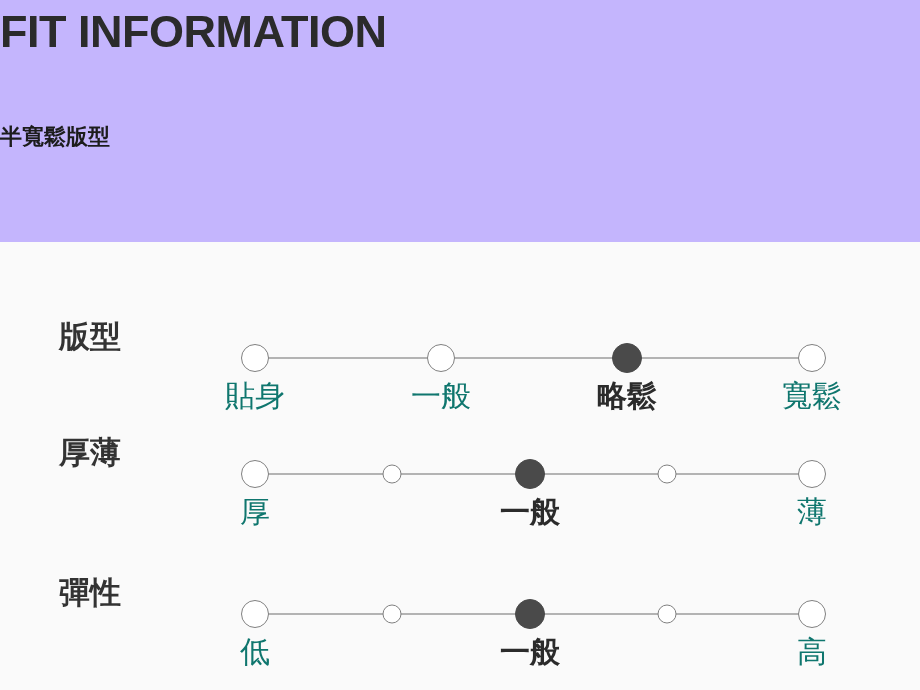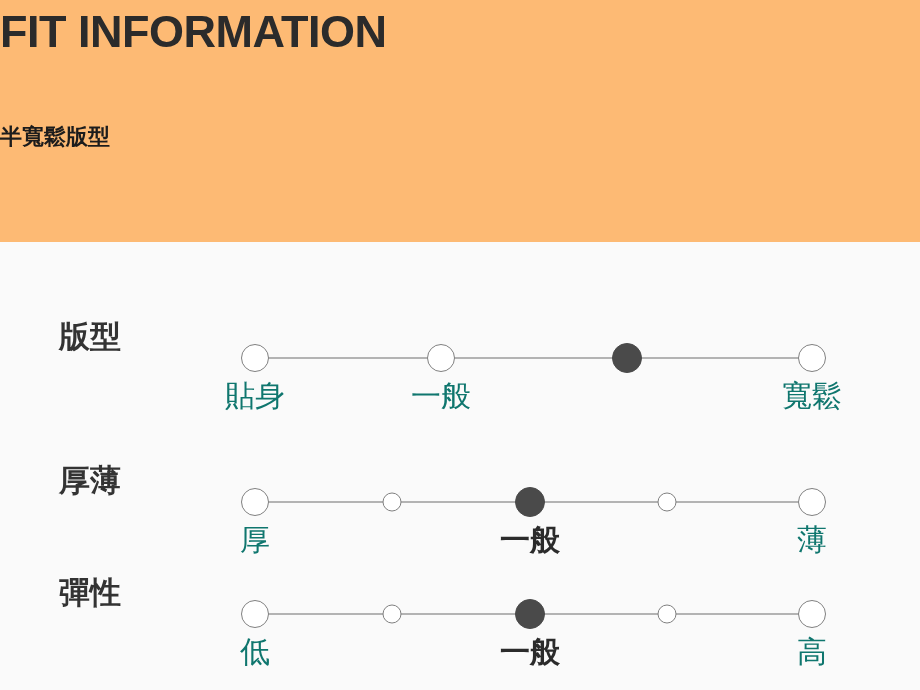--- a/index.html
+++ b/index.html
@@ -15,21 +15,21 @@
     position: relative;
   }
 
   
   #header {
     position: absolute;
     left: 0;
     top: 0;
     width: 920px;
     height: 242px;
-    background: #fdba74;
+    background: #c4b5fd;
   }
   #page-title {
     position: absolute;
     left: 0px;
     top: 6px;
     font-size: 45px;
     font-weight: 700;
     letter-spacing: -0.5px;
     color: #2b2b2b;
     line-height: 1.15;
@@ -56,21 +56,21 @@
     background: #fafafa;
   }
 
   .scale-row {
     position: absolute;
     left: 0;
     width: 920px;
     height: 110px;
   }
   .scale-row[data-row="0"] { top: 44px; }
-  .scale-row[data-row="1"] { top: 188px; }
+  .scale-row[data-row="1"] { top: 160px; }
   .scale-row[data-row="2"] { top: 300px; }
 
   .row-label {
     position: absolute;
     left: 0px;
     top: 50px;
     width: 180px;
     text-align: center;
     font-size: 31px;
     font-weight: 700;
@@ -159,20 +159,21 @@
         <div class="dot-wrap" style="left: 255px;">
           <div class="dot size-large"></div>
           <div class="dot-label">貼身</div>
         </div>
         <div class="dot-wrap" style="left: 441px;">
           <div class="dot size-large"></div>
           <div class="dot-label">一般</div>
         </div>
         <div class="dot-wrap" style="left: 627px;">
           <div class="dot selected"></div>
+          <div class="dot-label selected">略鬆</div>
         </div>
         <div class="dot-wrap" style="left: 812px;">
           <div class="dot size-large"></div>
           <div class="dot-label">寬鬆</div>
         </div>
       </div>
     </div>
     <div class="scale-row" data-row="1">
       <div class="row-label">厚薄</div>
       <div class="track" style="left: 255px; right: 108px;"></div>

